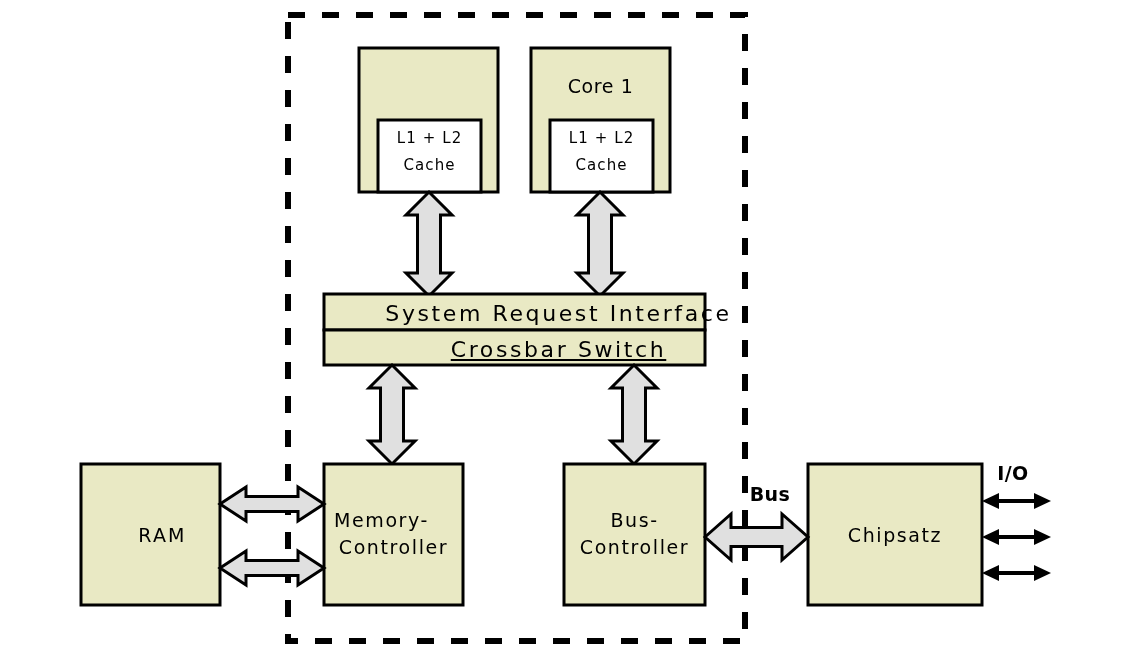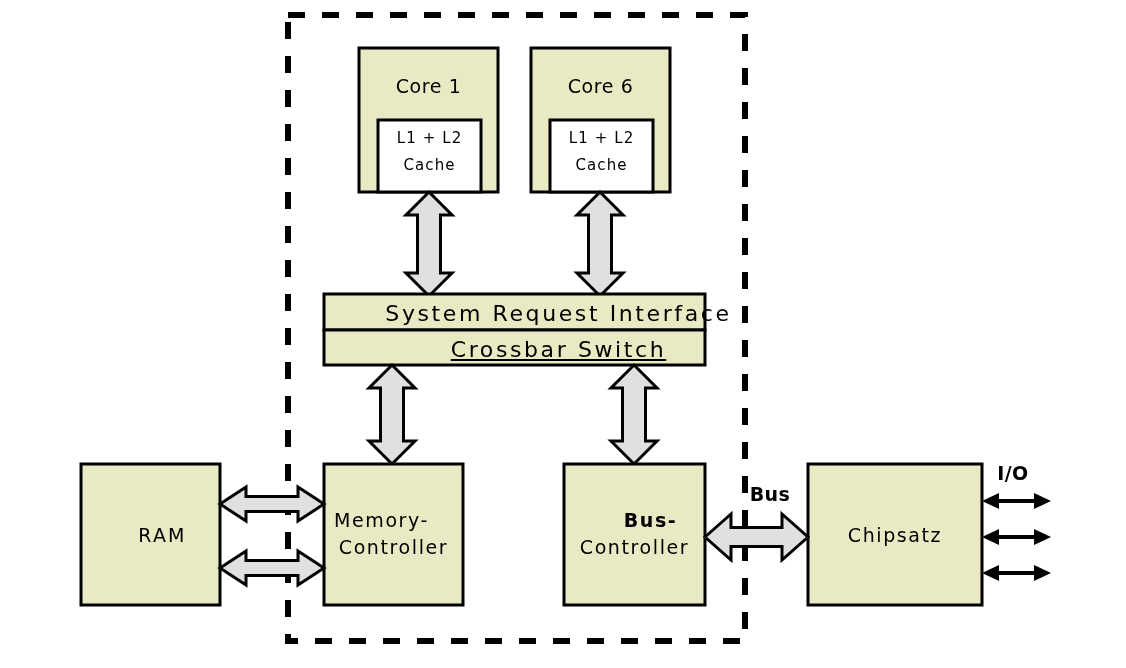--- a/index.html
+++ b/index.html
@@ -148,37 +148,36 @@
       <path d="M 1051 537 L 1034 529 L 1034 545 Z" fill="#000000"></path>
     </g>
     <g>
       <line x1="992" y1="573" x2="1042" y2="573" stroke="#000000" stroke-width="4"></line>
       <path d="M 982 573 L 999 565 L 999 581 Z" fill="#000000"></path>
       <path d="M 1051 573 L 1034 565 L 1034 581 Z" fill="#000000"></path>
     </g>
 
   </svg>
 
-  <div class="box-label core-title" style="left:359px; top:74px; width:139px;">Core 1</div>
   <div class="box-label cache-text" style="left:378px; top:128px; width:103px;">L1 + L2</div>
   <div class="box-label cache-text" style="left:378px; top:155px; width:103px;">Cache</div>
 
-  <div class="box-label core-title" style="left:531px; top:74px; width:139px;">Core 6</div>
+  <div class="box-label core-title" style="left:531px; top:74px; width:139px;">Core 1</div>
   <div class="box-label cache-text" style="left:550px; top:128px; width:103px;">L1 + L2</div>
   <div class="box-label cache-text" style="left:550px; top:155px; width:103px;">Cache</div>
 
   <div class="bar-label bar-text" style="left:324px; top:299px; width:381px;">System Request Interface</div>
   <div class="bar-label bar-text" style="left:324px; top:335px; width:381px;text-decoration:underline;">Crossbar Switch</div>
 
   <div class="box-label ram-text" style="left:81px; top:523px; width:139px;padding-left:12px;">RAM</div>
 
   <div class="box-label unit-text" style="left:312px; top:508px; width:139px;">Memory-</div>
   <div class="box-label unit-text" style="left:318px; top:535px; width:151px;">Controller</div>
 
-  <div class="box-label unit-text" style="left:580px; top:508px; width:141px;font-weight:bold;">Bus-</div>
+  <div class="box-label unit-text" style="left:564px; top:508px; width:141px;">Bus-</div>
   <div class="box-label unit-text" style="left:559px; top:535px; width:151px;">Controller</div>
 
   <div class="box-label unit-text" style="left:808px; top:523px; width:174px;">Chipsatz</div>
 
   <div class="free-label small-text" style="left:735px; top:482px; width:70px;">Bus</div>
 
   <div class="free-label small-text" style="left:983px; top:461px; width:60px;">I/O</div>
 
 </div>
 

